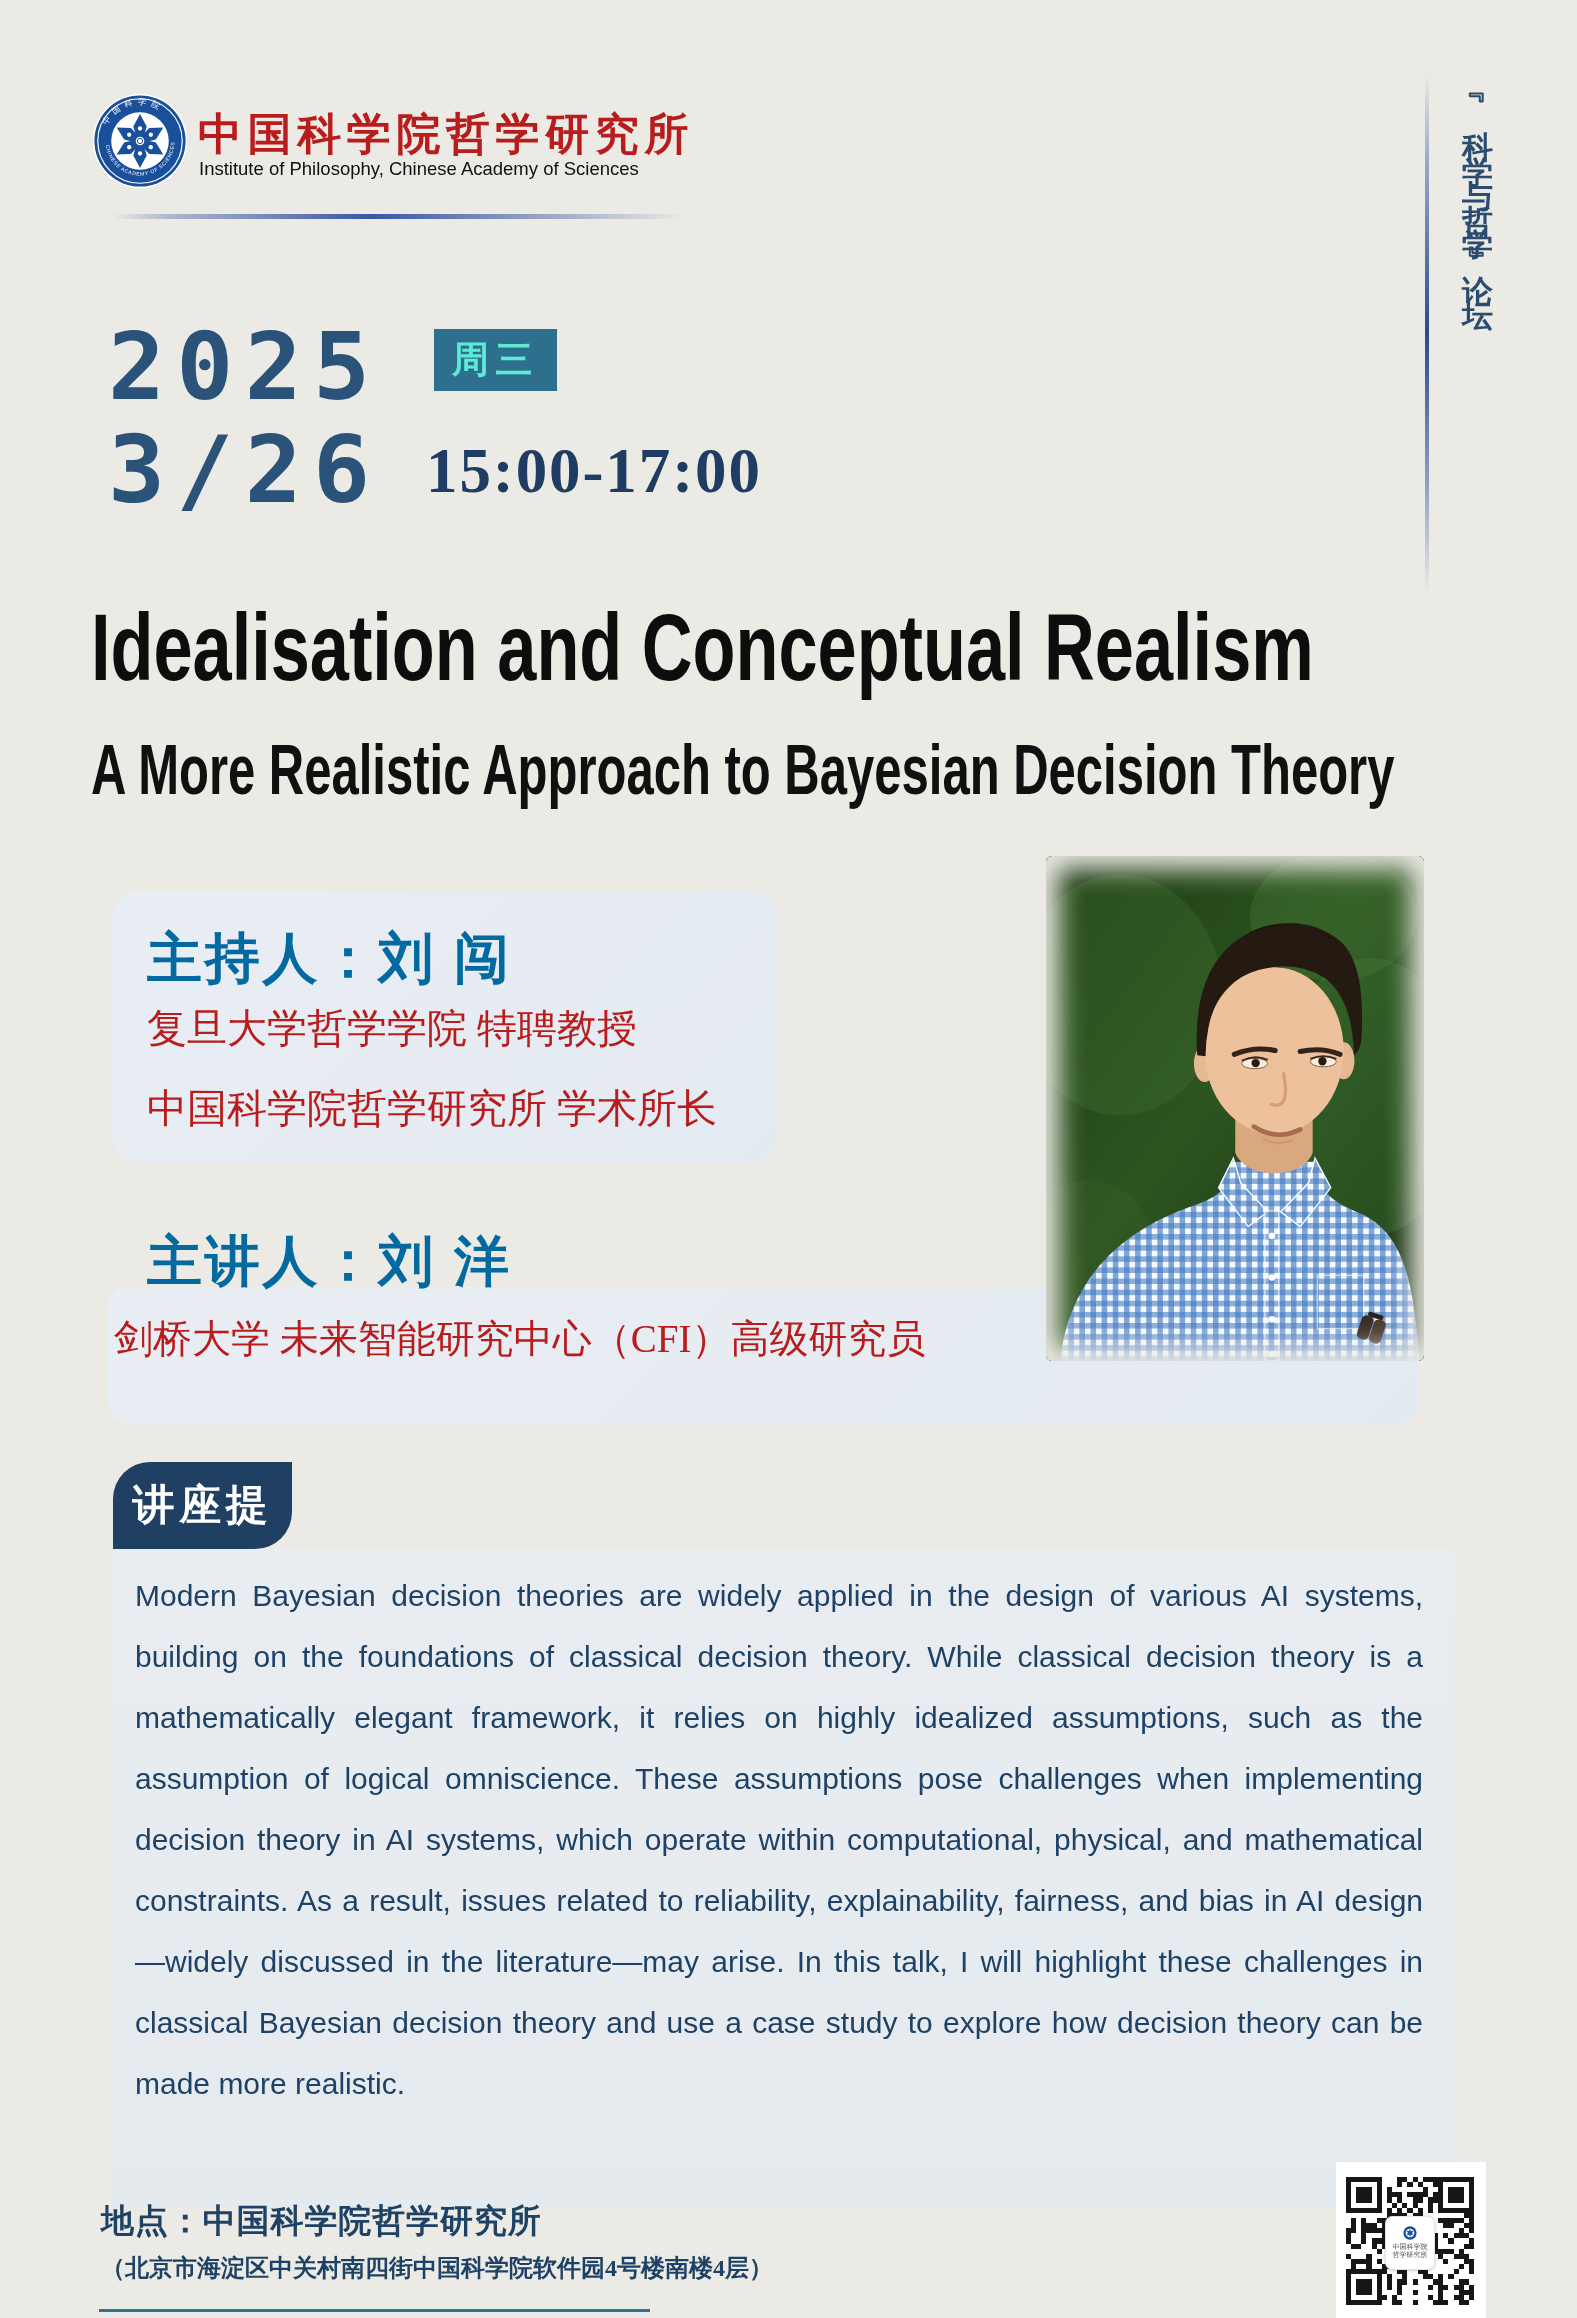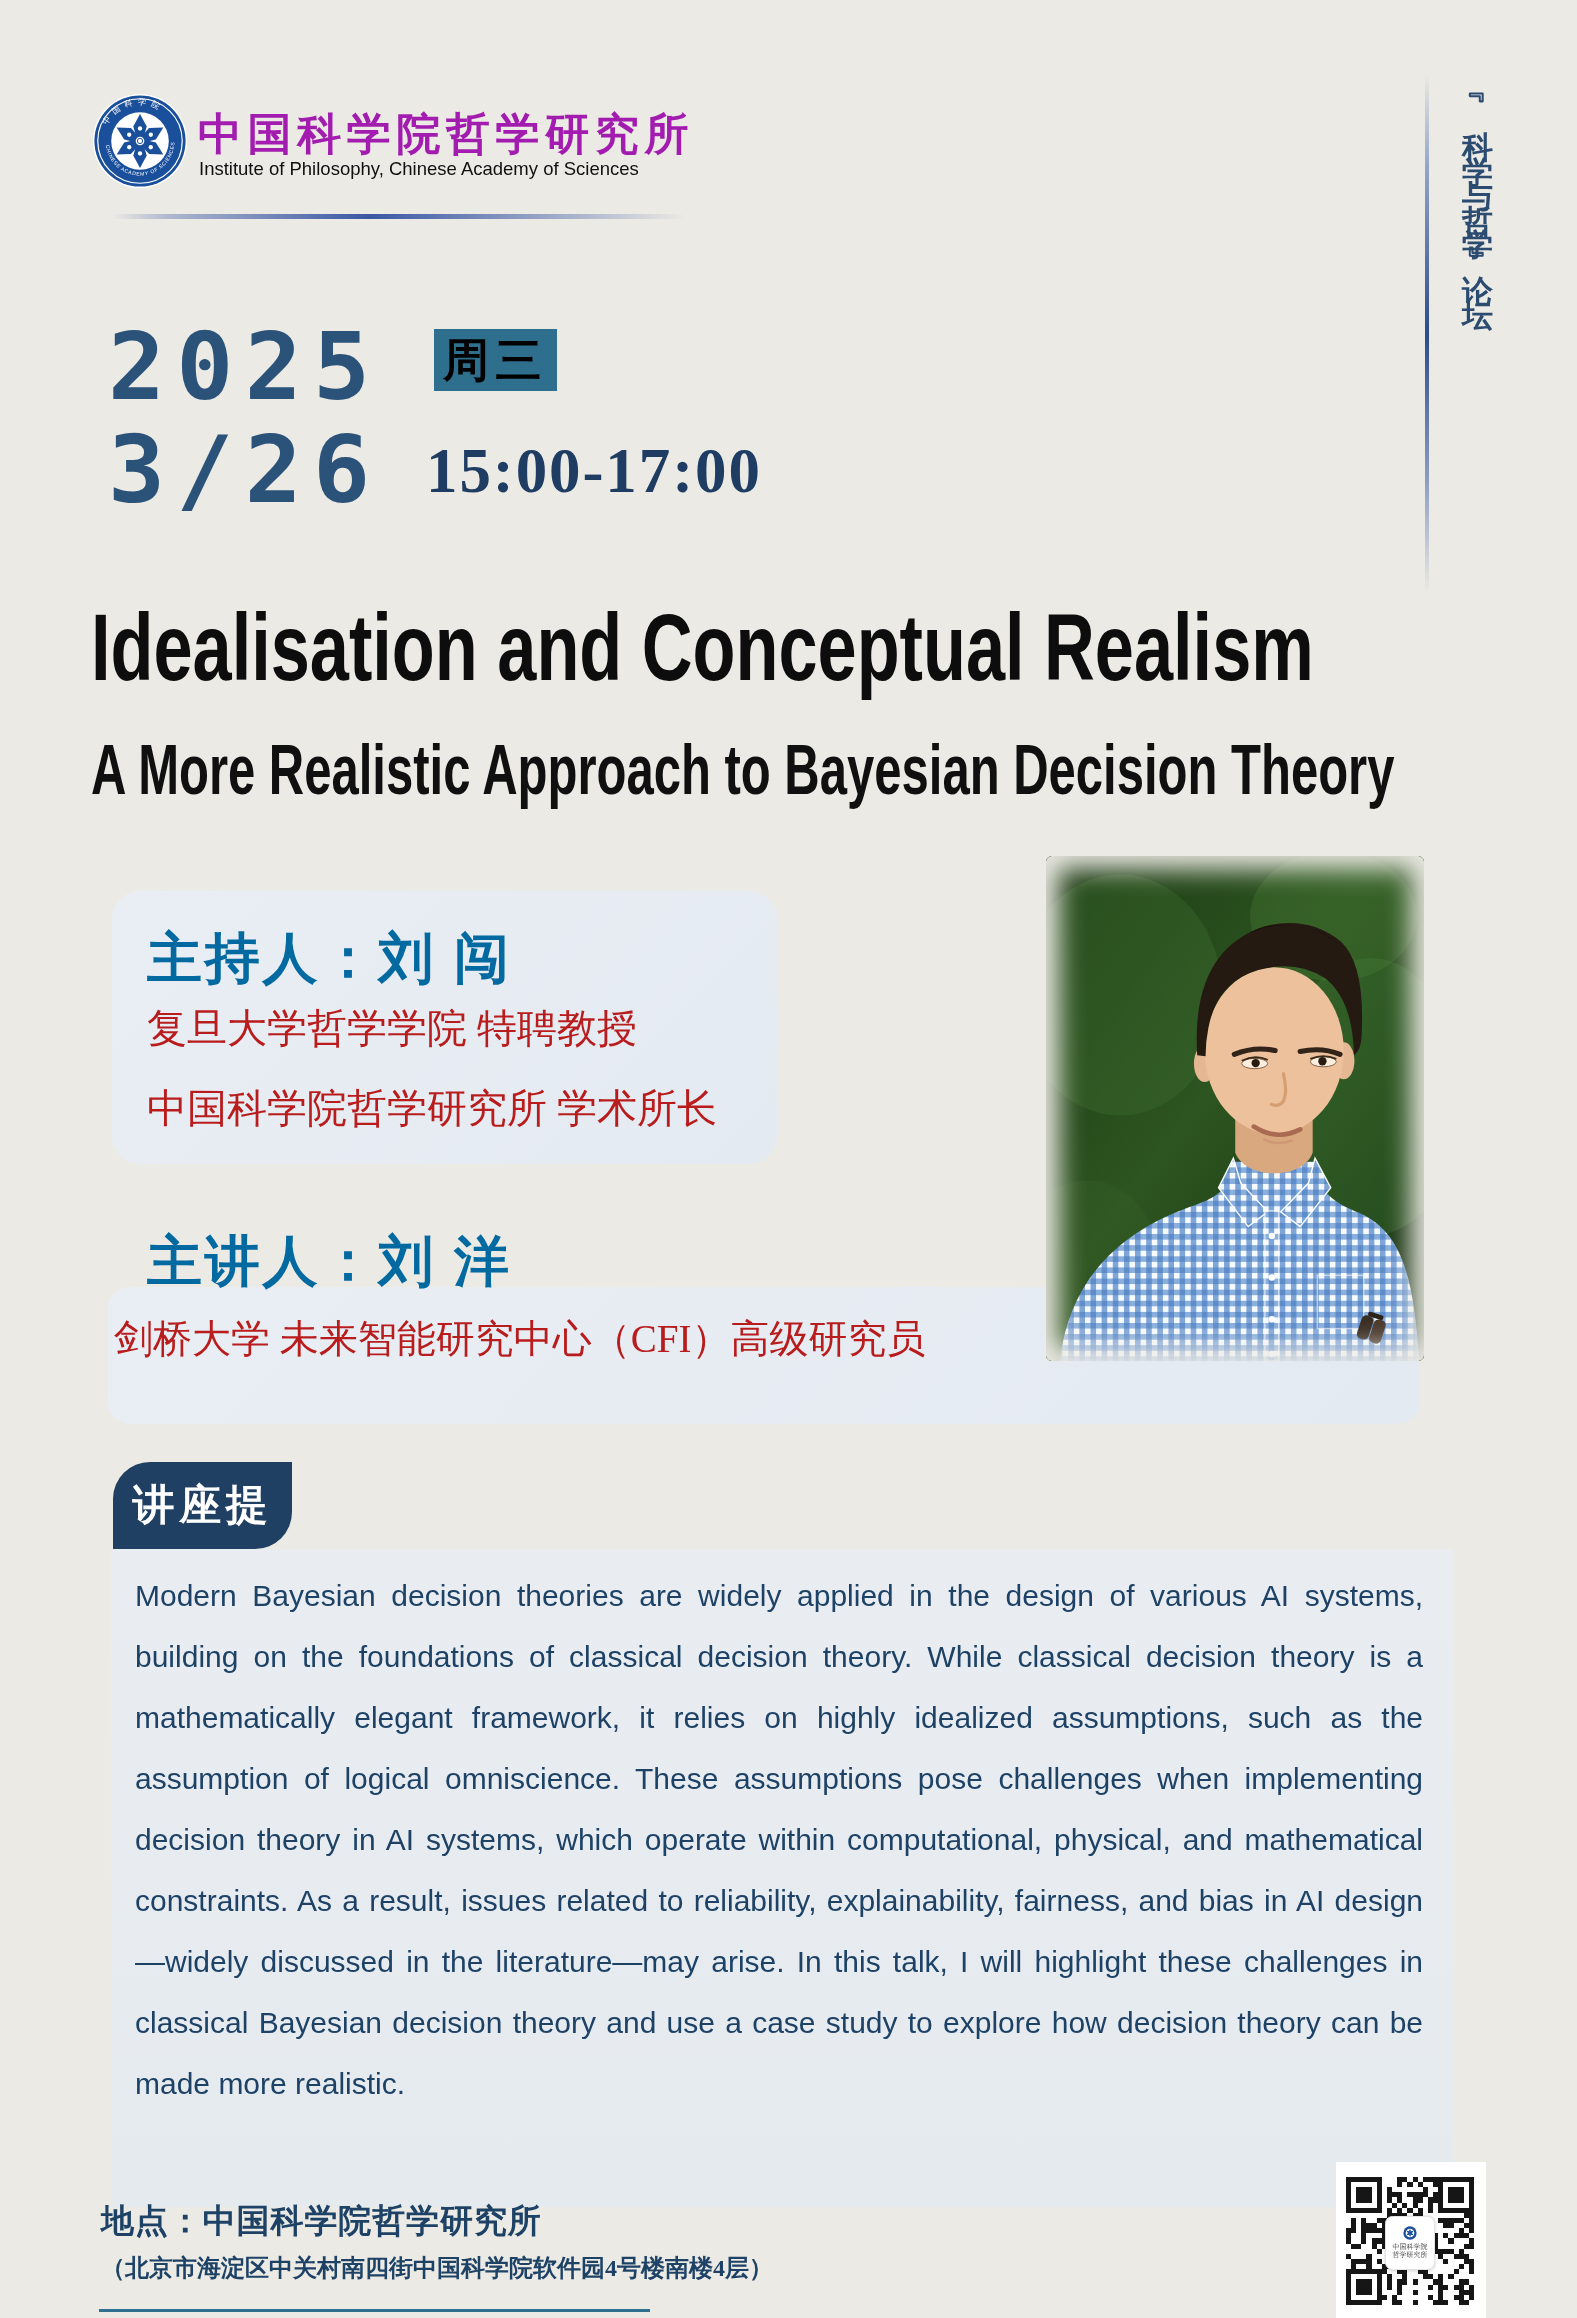--- a/index.html
+++ b/index.html
@@ -8,21 +8,21 @@
     background:#ECEAE4; overflow:hidden;
     font-family:"Liberation Sans", sans-serif;
   }
   [data-name]{box-sizing:border-box;}
 
   
   .logo{position:absolute; left:92px; top:93px; width:96px; height:96px;}
   .org-cn{
     position:absolute; left:198px; top:105px;
     font-family:"Liberation Serif", serif; font-weight:bold;
-    font-size:44px; letter-spacing:5.6px; color:#a21caf; white-space:nowrap;
+    font-size:44px; letter-spacing:5.6px; color:#b91c1c; white-space:nowrap;
   }
   .org-en{
     position:absolute; left:199px; top:158px;
     font-size:18.5px; font-weight:normal; color:#101010; white-space:nowrap;
   }
   .hdr-divider{
     position:absolute; left:112px; top:214px; width:573px; height:4.6px;
     background:linear-gradient(90deg, rgba(58,87,165,0) 0%, rgba(58,87,165,.35) 10%,
       #3A57A5 45%, rgba(58,87,165,.35) 82%, rgba(58,87,165,0) 100%);
   }
@@ -44,22 +44,22 @@
   .ev-year,.ev-date{
     position:absolute; left:108px;
     font-family:"DejaVu Sans Mono", monospace; font-weight:bold;
     font-size:93px; line-height:1; letter-spacing:11px; color:#2B5379;
     transform:scaleX(1.02); transform-origin:left top; white-space:nowrap;
   }
   .ev-year{top:321px;}
   .ev-date{top:424px;}
   .wk-badge{
     position:absolute; left:434px; top:329px; width:123px; height:62px;
-    background:#2E6F8E; color:#000000; text-align:center;
-    font-weight:bold; font-size:46px; line-height:62px; letter-spacing:6.5px;
+    background:#2E6F8E; color:#5eead4; text-align:center;
+    font-weight:bold; font-size:37px; line-height:62px; letter-spacing:6.5px;
     font-family:"Liberation Sans", sans-serif; white-space:nowrap;
   }
   .ev-time{
     position:absolute; left:426px; top:435px;
     font-family:"Liberation Serif", serif; font-weight:bold;
     font-size:63px; letter-spacing:1.9px; color:#1F3D63; white-space:nowrap;
   }
 
   
   .title-main{

